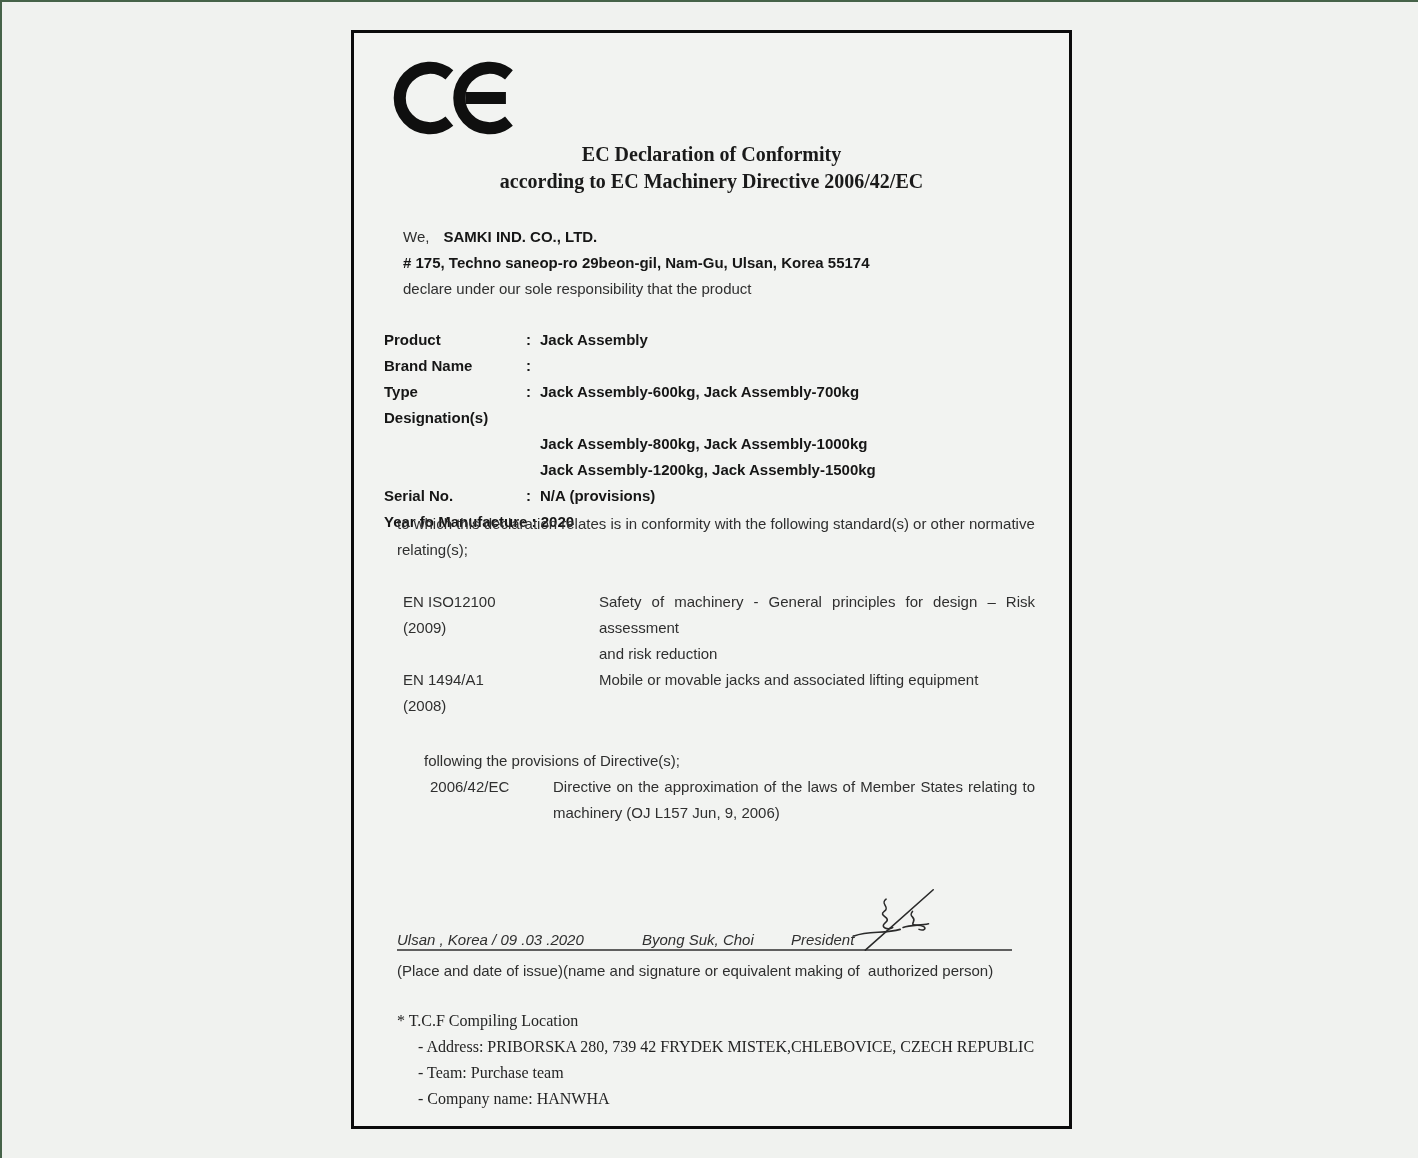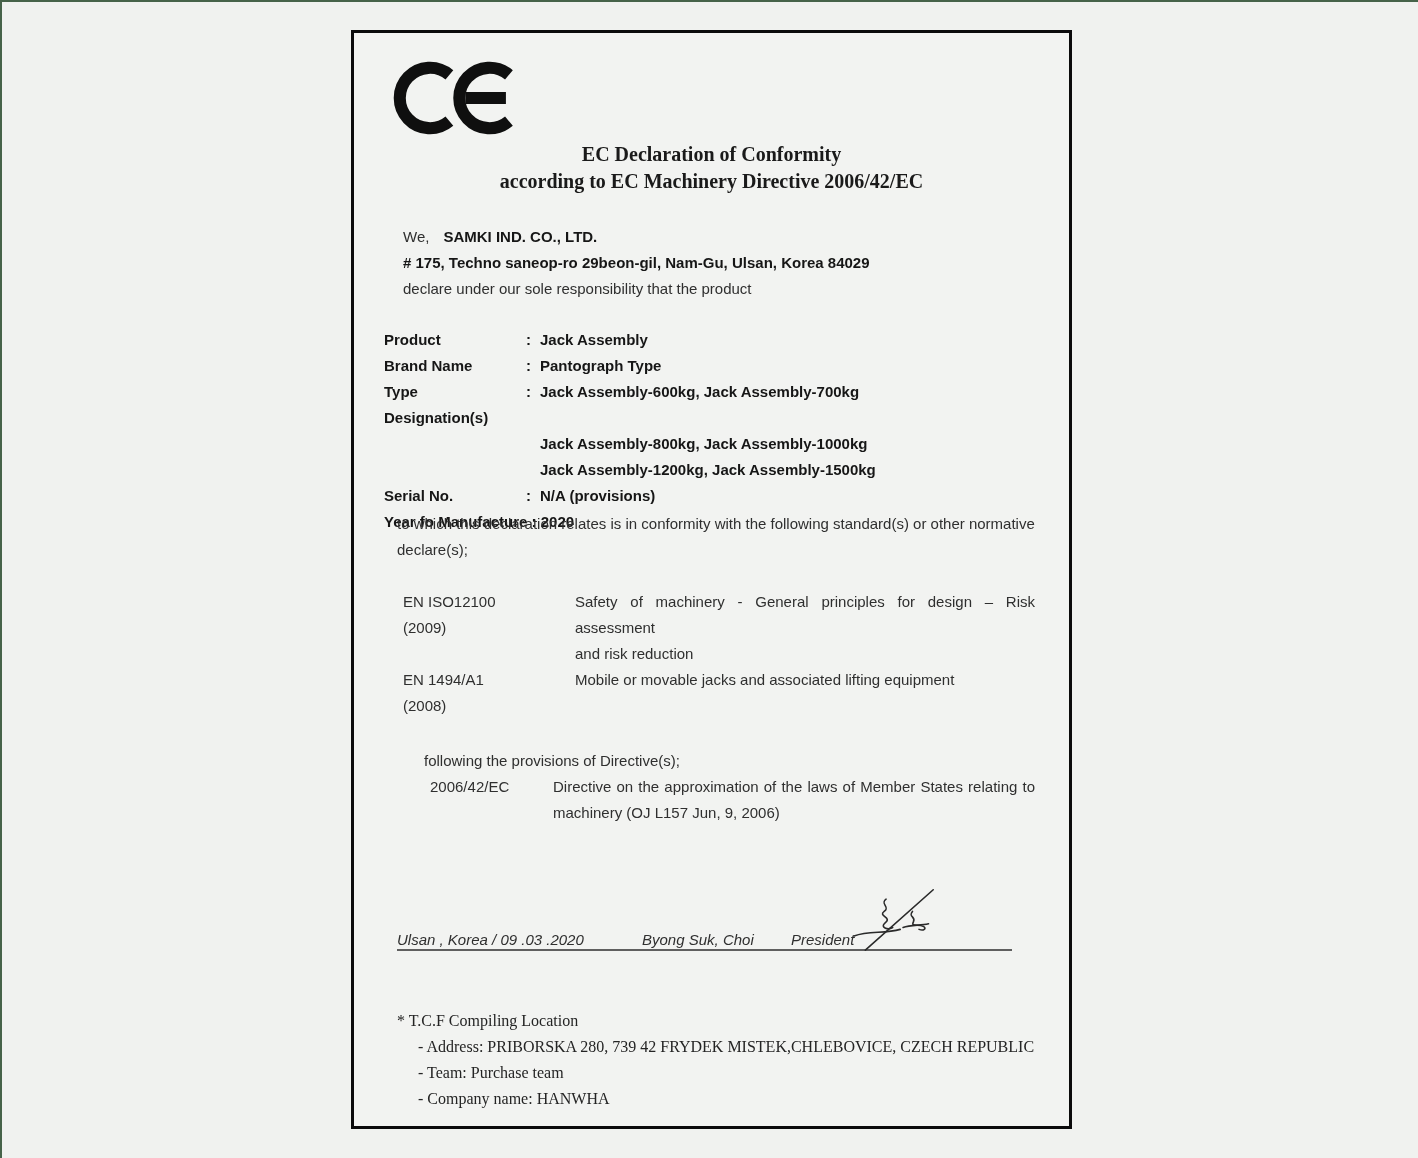--- a/index.html
+++ b/index.html
@@ -43,21 +43,21 @@
   .attr-label { width:142px; white-space:pre-wrap; flex:none; }
   .attr-colon { width:14px; flex:none; }
   .attr-value { flex:1; }
   .attr-cont { padding-left:156px; }
 
   
   .conf-intro { position:absolute; left:43px; top:478px; right:34px; }
 
   
   .standards { position:absolute; left:49px; top:556px; right:34px; }
-  .std-grid { display:grid; grid-template-columns:172px 1fr; }
+  .std-grid { display:grid; grid-template-columns:172px 1fr;gap:24px; }
   .justify-full { text-align:justify; text-align-last:justify; }
 
   
   .directives { position:absolute; left:43px; top:715px; right:34px;margin-left:27px; }
   .dir-grid { display:grid; grid-template-columns:129px 1fr; }
   .dir-code { padding-left:6px; }
 
   
   .signature { position:absolute; left:43px; top:897px; width:615px; }
   .sig-row { position:relative; height:21px; border-bottom:2px solid #5f5f5f; }
@@ -91,53 +91,52 @@
 
     <div class="title-block">
       <div>EC Declaration of Conformity</div>
       <div>according to EC Machinery Directive 2006/42/EC</div>
     </div>
 
     <div class="declarant txt">
       <div>
         <span>We,</span><span class="bold company-gap">SAMKI IND. CO., LTD.</span>
       </div>
-      <div class="bold"># 175, Techno saneop-ro 29beon-gil, Nam-Gu, Ulsan, Korea 84029</div>
+      <div class="bold"># 175, Techno saneop-ro 29beon-gil, Nam-Gu, Ulsan, Korea 55174</div>
       <div>declare under our sole responsibility that the product</div>
     </div>
 
     <div class="attrs txt bold">
       <div class="attr-row">
         <span class="attr-label">Product</span>
         <span class="attr-colon">:</span>
         <span class="attr-value">Jack Assembly</span>
       </div>
       <div class="attr-row">
         <span class="attr-label">Brand Name</span>
         <span class="attr-colon">:</span>
-        <span class="attr-value">Pantograph Type</span>
       </div>
       <div class="attr-row">
         <span class="attr-label">Type  Designation(s)</span>
         <span class="attr-colon">:</span>
         <span class="attr-value">Jack Assembly-600kg, Jack Assembly-700kg</span>
       </div>
       <div class="attr-cont">Jack Assembly-800kg, Jack Assembly-1000kg</div>
       <div class="attr-cont">Jack Assembly-1200kg, Jack Assembly-1500kg</div>
       <div class="attr-row">
         <span class="attr-label">Serial No.</span>
         <span class="attr-colon">:</span>
         <span class="attr-value">N/A (provisions)</span>
       </div>
       <div>Year fo Manufacture : 2020</div>
     </div>
 
     <div class="conf-intro txt">
       <div>to which this declaration relates is in conformity with the following standard(s) or other normative</div>
-      <div>declare(s);</div>
+      <div>relating(s);</div>
     </div>
 
     <div class="standards txt">
       <div class="std-grid">
         <div>
           <div>EN ISO12100</div>
           <div>(2009)</div>
         </div>
         <div>
           <div class="justify-full">Safety of machinery - General principles for design – Risk assessment</div>
@@ -173,20 +172,21 @@
         <span class="sig-name">Byong Suk, Choi</span>
         <span class="sig-role">President</span>
         <svg class="sig-mark" viewBox="0 0 100 70" fill="none" stroke="#2a2a2a" stroke-width="1.7" stroke-linecap="round">
           <path d="M18 68 L90 4"></path>
           <path d="M40 14 C33 19 45 22 38 27 C31 32 47 33 39 39 C33 44 42 47 47 44"></path>
           <path d="M6 53 C22 47 38 51 55 46"></path>
           <path d="M68 27 C63 33 72 32 69 38 C66 44 74 40 80 43 C83 45 80 48 75 46"></path>
           <path d="M58 44 C66 41 76 42 85 40"></path>
         </svg>
       </div>
+      <div class="sig-caption">(Place and date of issue)(name and signature or equivalent making of  authorized person)</div>
     </div>
 
     <div class="tcf">
       <div>* T.C.F Compiling Location</div>
       <div class="tcf-line">- Address: PRIBORSKA 280, 739 42 FRYDEK MISTEK,CHLEBOVICE, CZECH REPUBLIC</div>
       <div class="tcf-line">- Team: Purchase team</div>
       <div class="tcf-line">- Company name: HANWHA</div>
     </div>
 
   </div>

